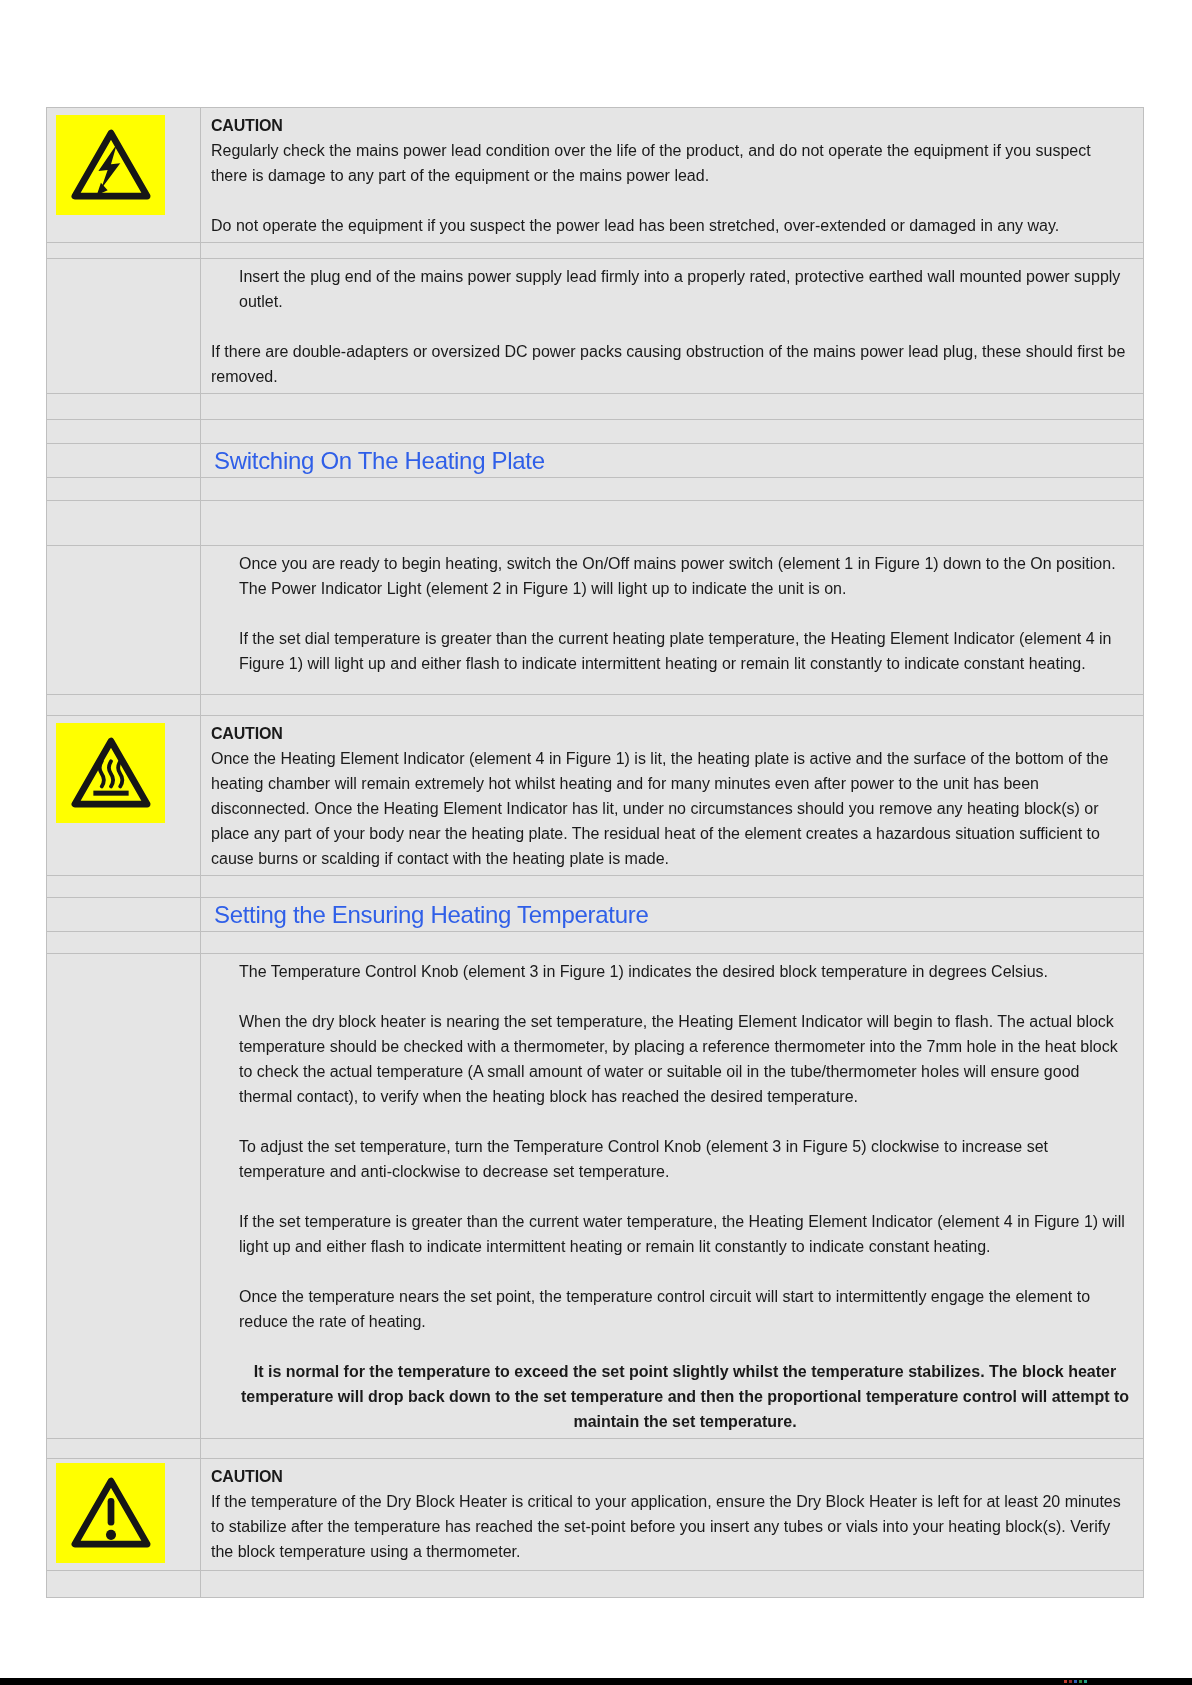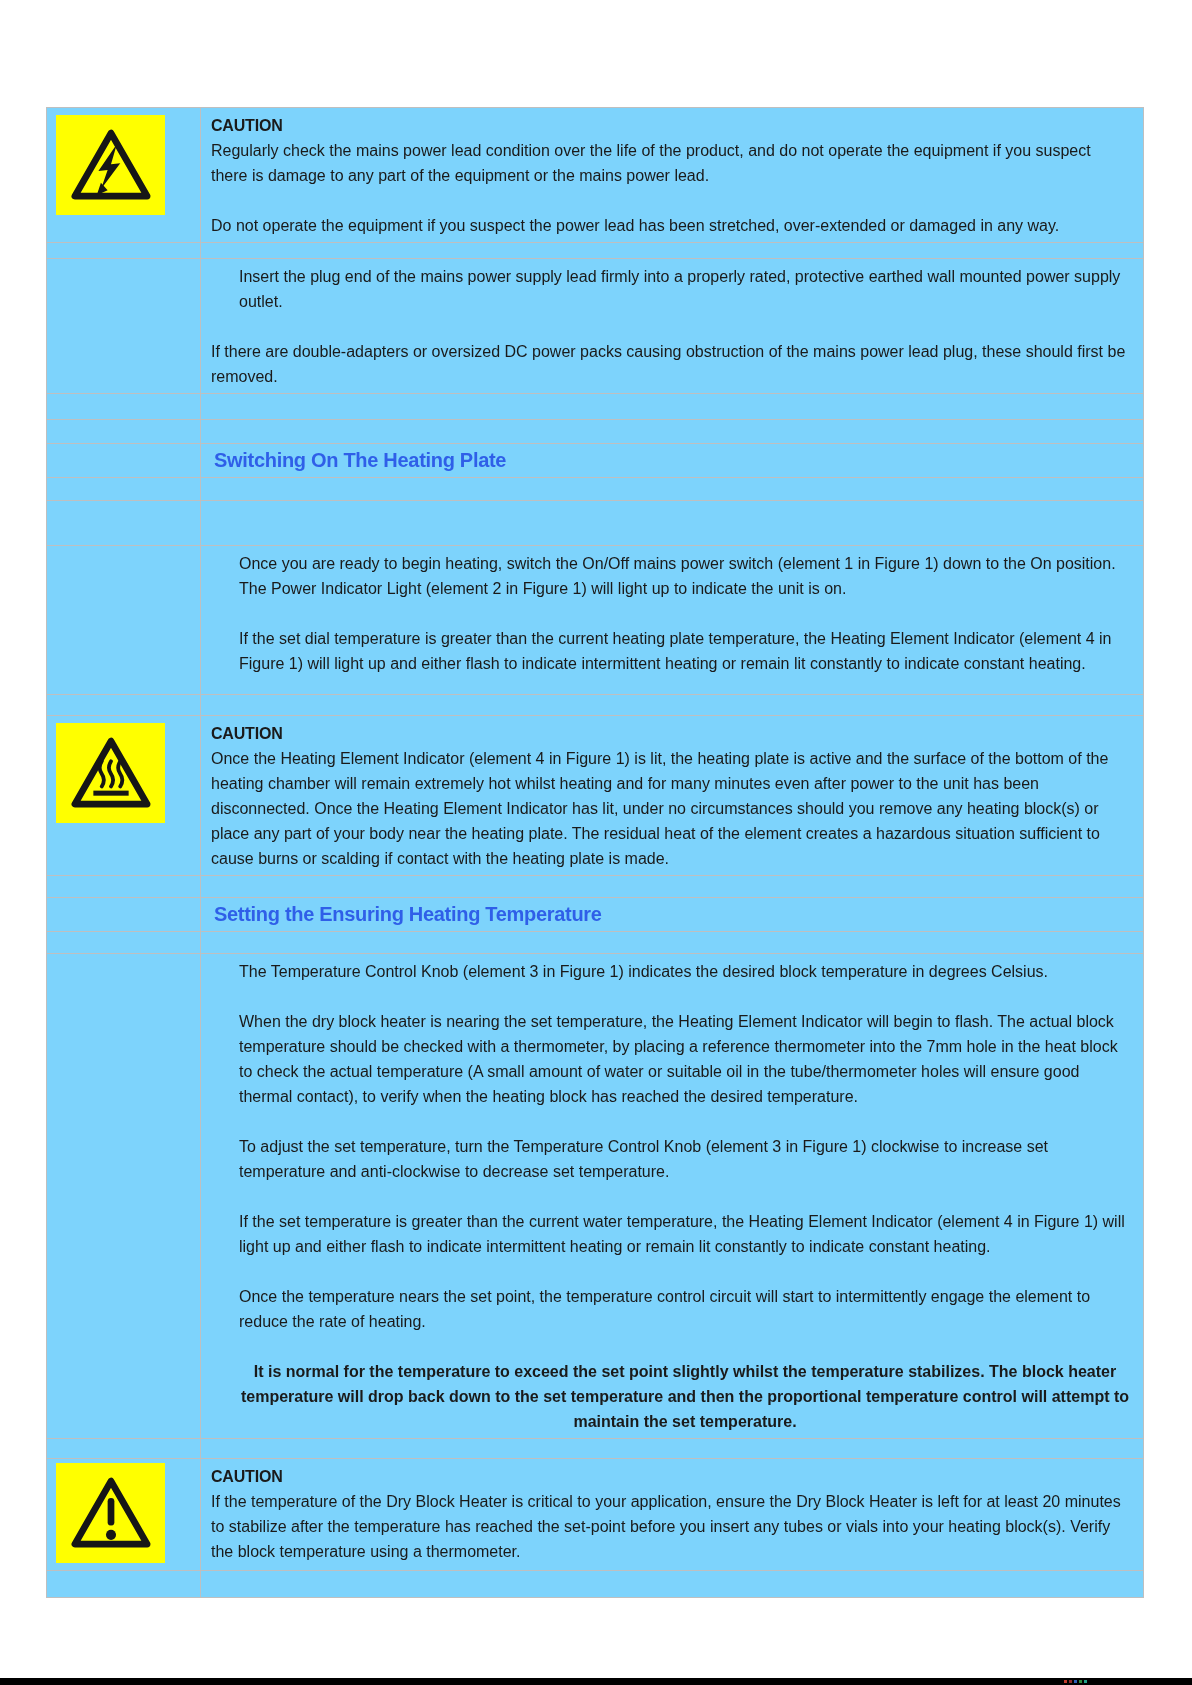--- a/index.html
+++ b/index.html
@@ -9,34 +9,34 @@
     font-family:"Liberation Sans", sans-serif;
     color:#1a1a1a;
     overflow:hidden;
     position:relative;
   }
   .page{position:relative;width:1192px;height:1685px;}
   .doc-table{
     position:absolute;left:46px;top:107px;width:1098px;
     border:1px solid #bfbfbf;
     box-sizing:border-box;
-    background:#7dd3fc;
+    background:#e5e5e5;
   }
   .row{display:flex;border-bottom:1px solid #bfbfbf;box-sizing:border-box;}
   .row:last-child{border-bottom:none;}
   .icon-cell{flex:0 0 154px;width:154px;border-right:1px solid #bfbfbf;box-sizing:border-box;}
   .text-cell{flex:1;padding:5px 12px 4px 10px;box-sizing:border-box;font-size:16px;line-height:25px;}
   .text-cell p{margin:0 0 25px 0;}
   .text-cell p:last-child{margin-bottom:0;}
   .ind{padding-left:28px;}
   .caution-label{font-weight:bold;letter-spacing:-0.2px;margin-bottom:0 !important;}
   .bold-para{font-weight:bold;text-align:center;}
   .heading-cell{padding:3px 12px 3px 13px;}
   .section-heading{
-    font-size:20px;font-weight:bold;color:#2f5fe8;
+    font-size:24px;font-weight:normal;color:#2f5fe8;
     letter-spacing:-0.3px;line-height:27px;margin:0;
   }
   .warn-box{
     width:109px;height:100px;background:#ffff00;
     margin:7px 0 7px 9px;
     display:flex;align-items:center;justify-content:center;
   }
   .warn-box svg{display:block;}
   .bottom-bar{
     position:absolute;left:0;bottom:0;width:1192px;height:7px;background:#000000;
@@ -150,21 +150,21 @@
     <div class="row" style="min-height:22px">
       <div class="icon-cell"></div>
       <div class="text-cell"></div>
     </div>
 
     <div class="row" style="min-height:463px">
       <div class="icon-cell"></div>
       <div class="text-cell">
         <p class="ind">The Temperature Control Knob (element 3 in Figure 1) indicates the desired block temperature in degrees Celsius.</p>
         <p class="ind">When the dry block heater is nearing the set temperature, the Heating Element Indicator will begin to flash. The actual block temperature should be checked with a thermometer, by placing a reference thermometer into the 7mm hole in the heat block to check the actual temperature (A small amount of water or suitable oil in the tube/thermometer holes will ensure good thermal contact), to verify when the heating block has reached the desired temperature.</p>
-        <p class="ind">To adjust the set temperature, turn the Temperature Control Knob (element 3 in Figure 1) clockwise to increase set temperature and anti-clockwise to decrease set temperature.</p>
+        <p class="ind">To adjust the set temperature, turn the Temperature Control Knob (element 3 in Figure 5) clockwise to increase set temperature and anti-clockwise to decrease set temperature.</p>
         <p class="ind">If the set temperature is greater than the current water temperature, the Heating Element Indicator (element 4 in Figure 1) will light up and either flash to indicate intermittent heating or remain lit constantly to indicate constant heating.</p>
         <p class="ind">Once the temperature nears the set point, the temperature control circuit will start to intermittently engage the element to reduce the rate of heating.</p>
         <p class="ind bold-para">It is normal for the temperature to exceed the set point slightly whilst the temperature stabilizes. The block heater temperature will drop back down to the set temperature and then the proportional temperature control will attempt to maintain the set temperature.</p>
       </div>
     </div>
 
     <div class="row" style="min-height:20px">
       <div class="icon-cell"></div>
       <div class="text-cell"></div>
     </div>

